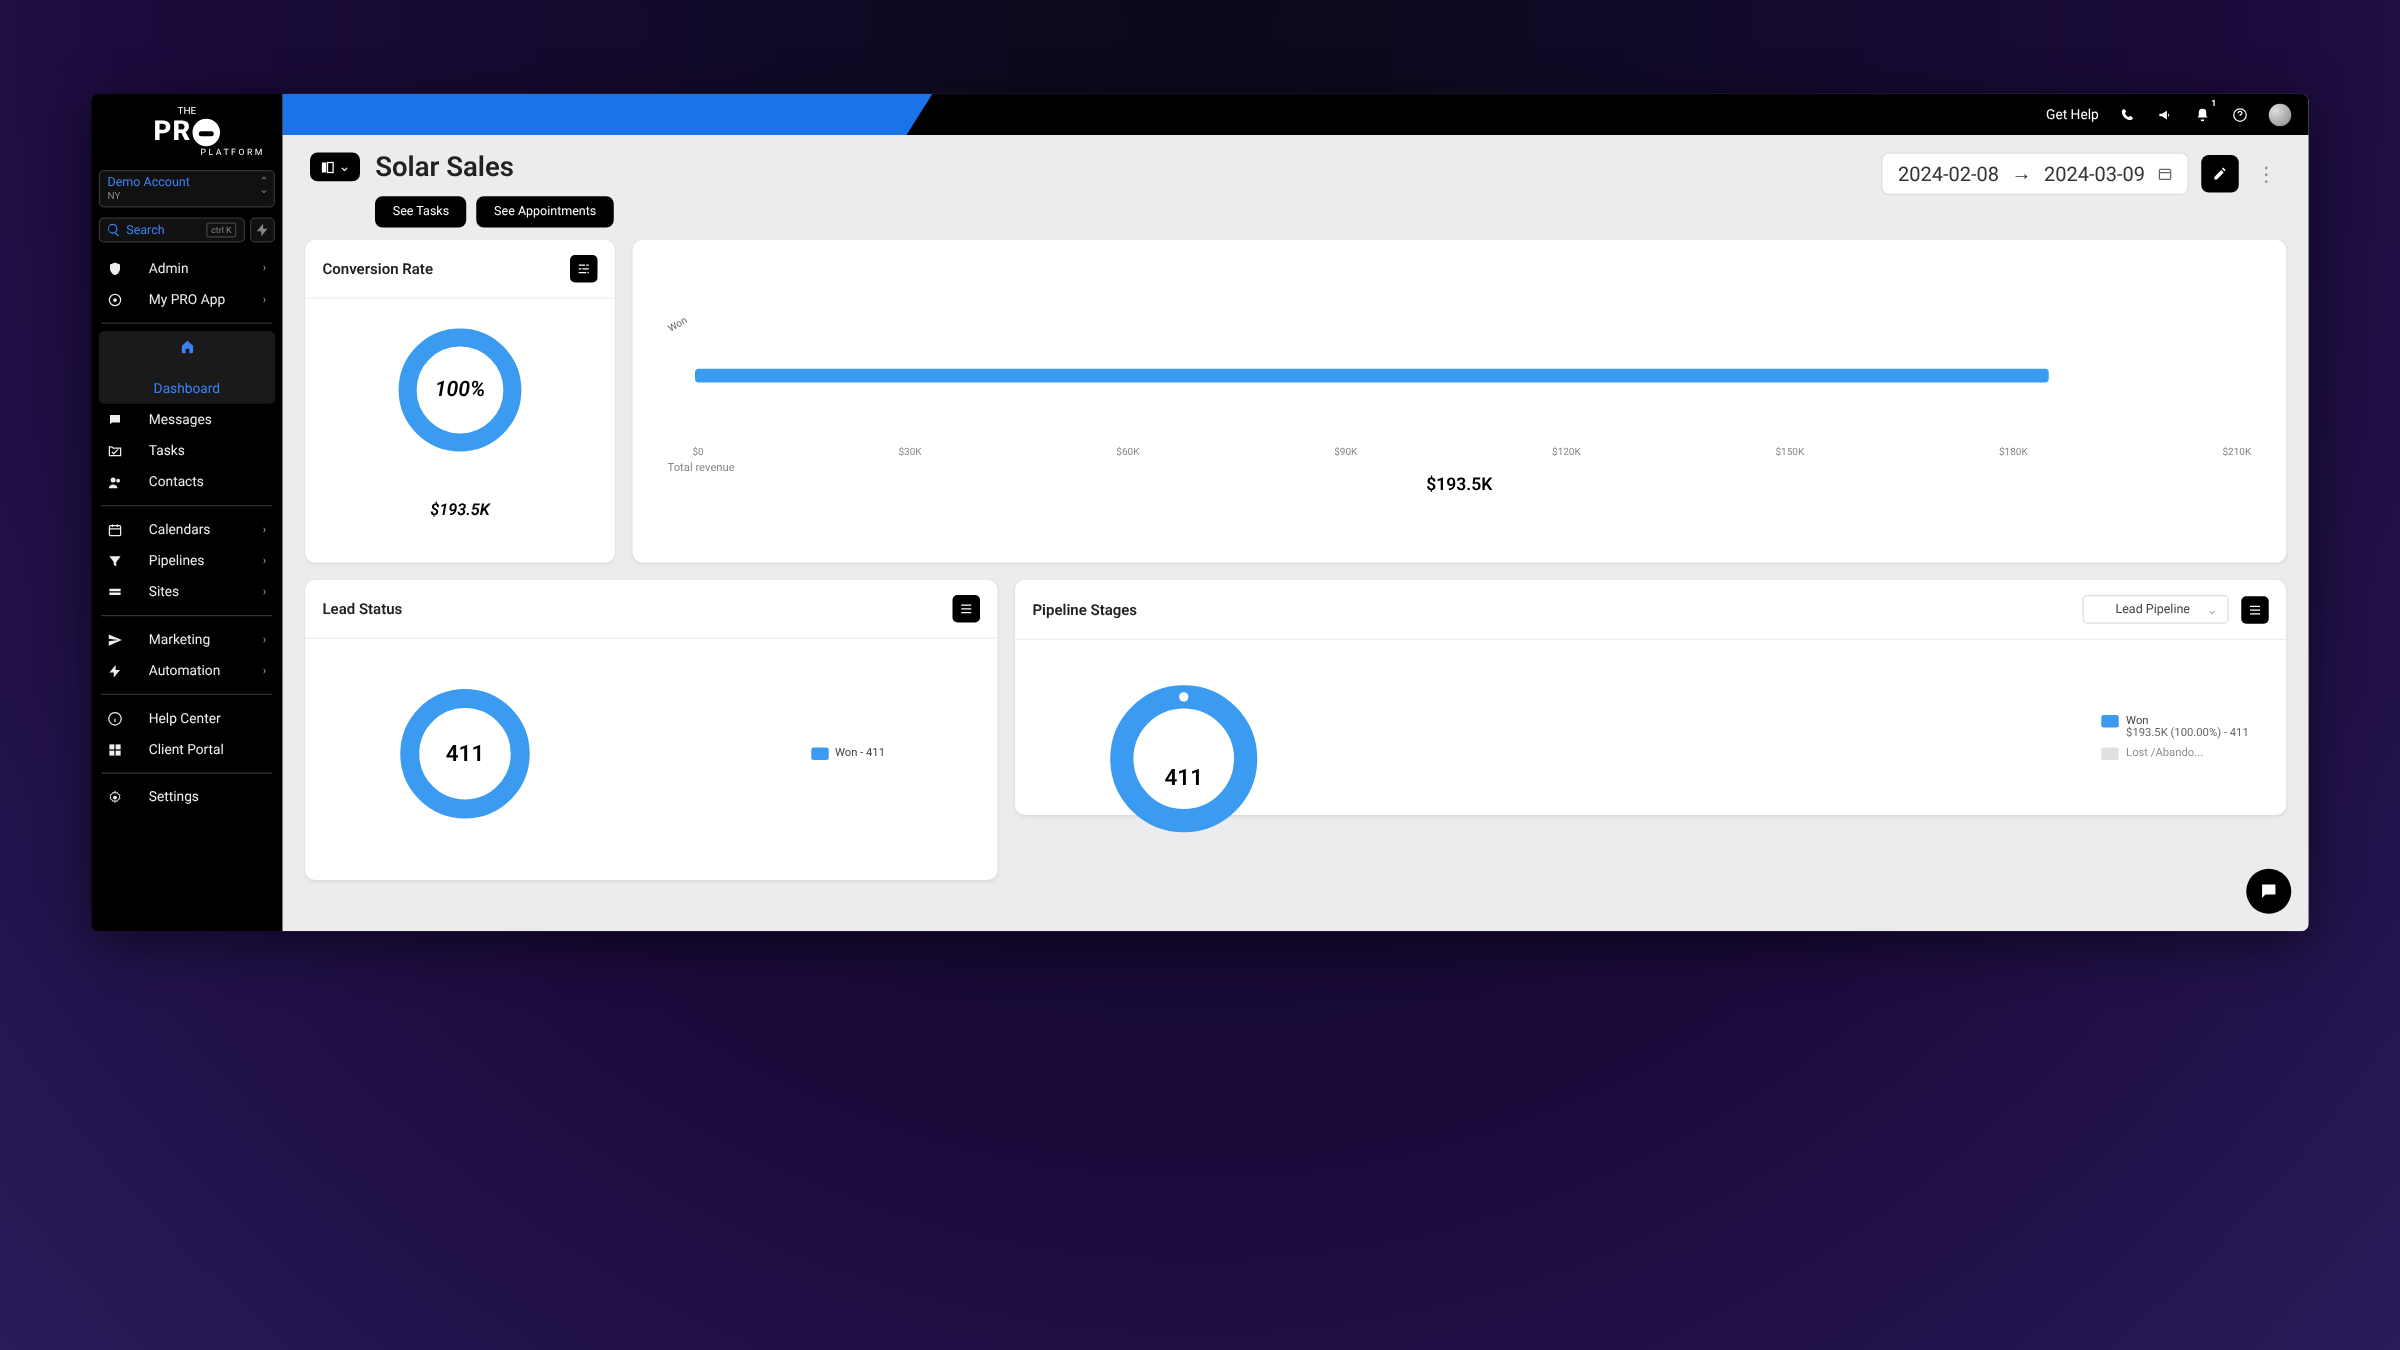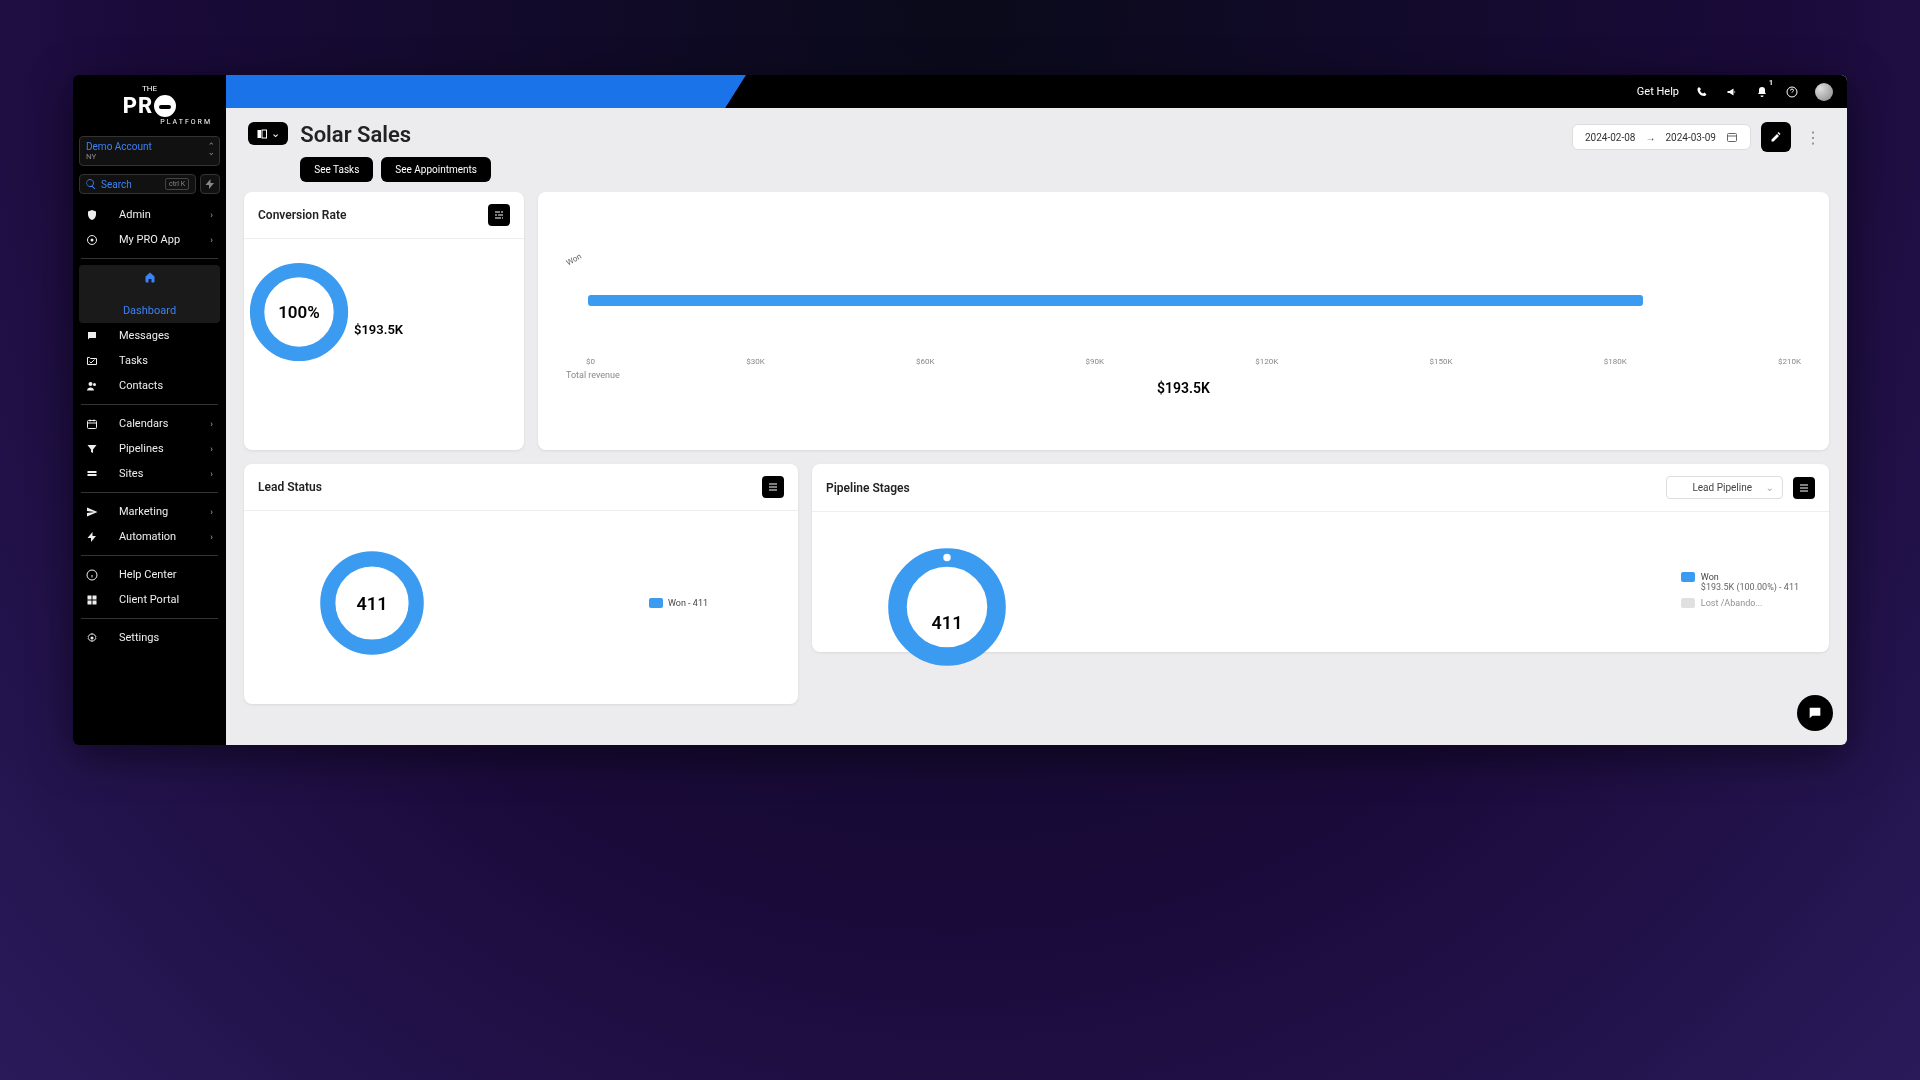--- a/index.html
+++ b/index.html
@@ -37,33 +37,33 @@
 .topbar-right { margin-left:auto; display:flex; align-items:center; gap:16px; padding-right:14px; z-index:1;}
 .top-icon { width:14px; height:14px; cursor:pointer; position:relative; display:flex; align-items:center; justify-content:center;}
 .badge { position:absolute; top:-6px; right:-4px; font-size:7px; font-weight:bold;}
 .avatar { width:18px; height:18px; border-radius:50%; background:radial-gradient(circle at 30% 30%, #ddd, #888);}
 .page-head { padding:14px 22px 10px; display:flex; align-items:flex-start;}
 .layout-btn { background:#000; color:#fff; border-radius:6px; padding:5px 8px; display:flex; align-items:center; gap:3px; font-size:11px; margin-right:12px;}
 .title-area h1 { font-size:22px; font-weight:600; color:#222;}
 .title-actions { display:flex; gap:8px; margin-top:10px;}
 .black-btn { background:#000; color:#fff; border:none; border-radius:6px; padding:7px 14px; font-size:10px; cursor:pointer;}
 .head-right { margin-left:auto; display:flex; align-items:center; gap:10px;}
-.date-range { background:#fff; border:1px solid #ddd; border-radius:6px; padding:6px 12px; font-size:10px; display:flex; align-items:center; gap:10px; color:#333;}
+.date-range { background:#fff; border:1px solid #ddd; border-radius:6px; padding:6px 12px; font-size:16px; display:flex; align-items:center; gap:10px; color:#333;}
 .icon-btn { background:#000; color:#fff; width:30px; height:30px; border-radius:6px; display:flex; align-items:center; justify-content:center; cursor:pointer;}
 .kebab { color:#888; font-size:16px; cursor:pointer; padding:0 4px;}
 
 .dash { padding:0 18px 18px; display:flex; flex-direction:column; gap:14px; overflow:hidden;}
 .row1 { display:flex; gap:14px;}
 .card { background:#fff; border-radius:8px; box-shadow:0 1px 3px rgba(0,0,0,.08); position:relative;}
 .card-head { display:flex; align-items:center; padding:12px 14px; border-bottom:1px solid #eee;}
 .card-title { font-size:12px; font-weight:600; color:#222;}
 .card-opt { margin-left:auto; background:#000; color:#fff; width:22px; height:22px; border-radius:4px; display:flex; align-items:center; justify-content:center; font-size:10px; cursor:pointer;}
-.c-conv { width:280px; height:258px;}
+.c-conv { width:248px; height:258px;}
 .c-rev { flex:1; height:258px;}
-.donut-wrap { display:flex; align-items:center; padding-top:18px;}
+.donut-wrap { display:flex; flex-direction:column; align-items:center; padding-top:18px;font-style:italic;}
 .donut { position:relative; width:110px; height:110px;}
 .donut svg { width:100%; height:100%;}
 .donut-center { position:absolute; inset:0; display:flex; align-items:center; justify-content:center; font-size:17px; font-weight:600;}
 .donut-sub { margin-top:34px; font-size:13px; font-weight:600;}
 
 .rev-body { padding:20px 28px 10px; height:calc(100% - 44px); display:flex; flex-direction:column;}
 .rev-plot { flex:1; position:relative; display:flex; align-items:center;}
 .rev-ylabel { font-size:8px; color:#666; writing-mode: horizontal-tb; margin-right:6px; transform:rotate(-30deg);}
 .rev-bar-area { flex:1; position:relative;}
 .rev-bar { position:absolute; left:0; top:35px; height:11px; background:#3b9bf0; border-radius:3px; width:87%;}

